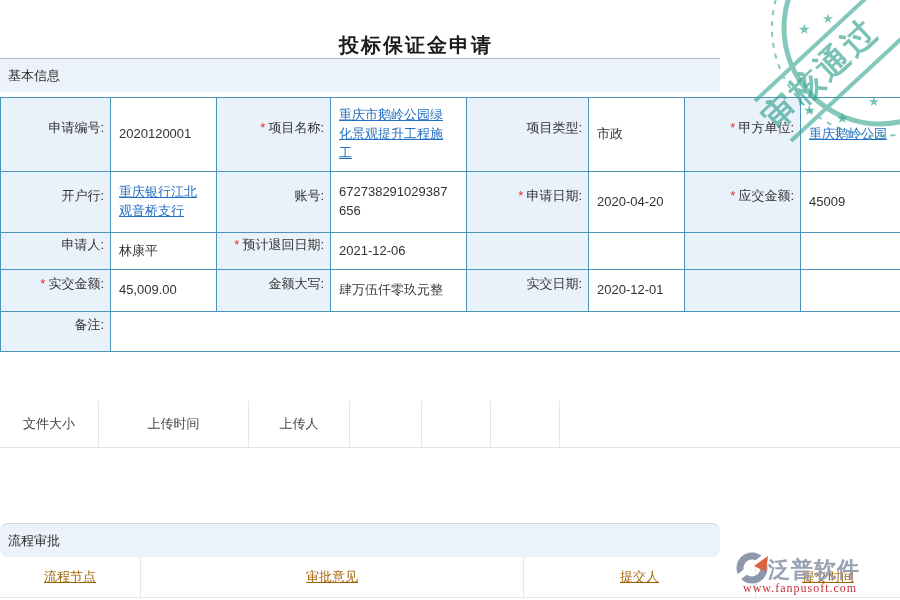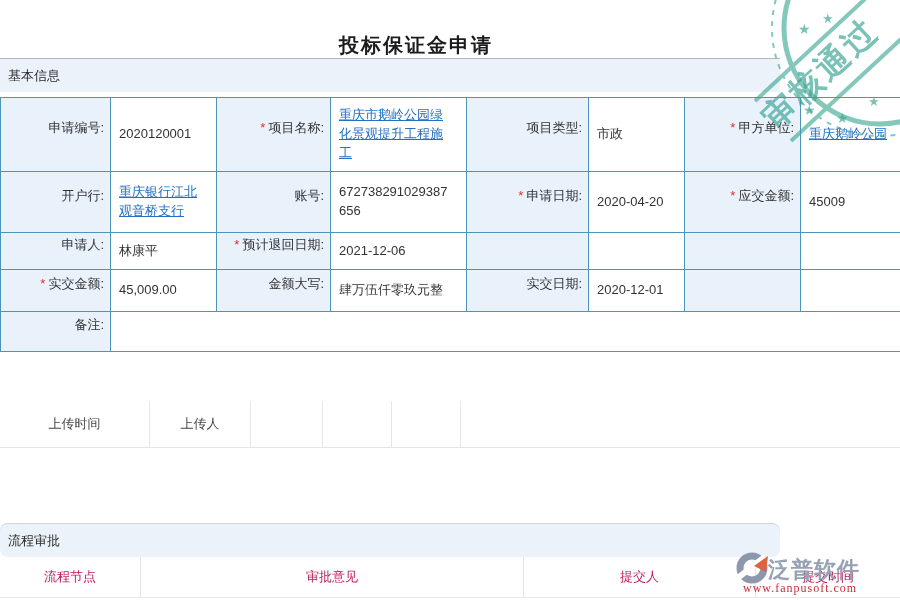--- a/index.html
+++ b/index.html
@@ -2,21 +2,21 @@
 <html><head>
 <meta charset="utf-8">
 <style>
   html,body{margin:0;padding:0;background:#fff;}
   .screen{position:relative;width:900px;height:600px;background:#fff;overflow:hidden;
           font-family:"Liberation Sans","DejaVu Sans",sans-serif;color:#333;}
   
   .page-title{position:absolute;top:32px;left:0;width:800px;text-align:center;
               font-size:20px;font-weight:bold;letter-spacing:2px;color:#1c1c1c;margin:0;padding-left:16px;}
   
-  .section-bar{position:absolute;left:0;width:780px;height:34px;background:#ecf2fa;
+  .section-bar{position:absolute;left:0;width:720px;height:34px;background:#ecf2fa;
                box-sizing:border-box;font-size:13px;color:#2b2b2b;line-height:33px;
                padding-left:8px;}
   #bar-basic{top:58px;border-top:1px solid #aeb9c5;}
   #bar-attach{top:367px;border-top:1px solid #dfe6ee;}
   #bar-flow{top:523px;border-top:1px solid #ccd4dc;border-radius:8px;}
   .batch-btn{display:inline-block;vertical-align:middle;margin-left:26px;margin-top:-3px;
              height:22px;line-height:22px;padding:0 12px;background:#eef5fc;
              border:1px solid #cfe0f2;border-radius:4px;color:#93bbdf;font-size:12px;cursor:pointer;}
   
   #basic-table{position:absolute;top:97px;left:0;width:900px;border-collapse:collapse;table-layout:fixed;}
@@ -34,21 +34,21 @@
   #attach-headers{position:absolute;top:401px;left:0;width:900px;height:47px;
                   display:flex;border-bottom:1px solid #e4e4e4;box-sizing:border-box;}
   #attach-headers .hcell{box-sizing:border-box;height:100%;display:flex;align-items:center;
                   justify-content:center;font-size:13px;color:#444;border-right:1px solid #e6e6e6;}
   #attach-headers .hcell:last-child{border-right:none;}
   #attach-headers .hcell.first{justify-content:flex-start;padding-left:10px;}
   
   #flow-headers{position:absolute;top:557px;left:0;width:900px;height:41px;
                 display:flex;border-bottom:1px solid #e8e8e8;box-sizing:border-box;}
   #flow-headers .hcell{box-sizing:border-box;height:100%;display:flex;align-items:center;
-                justify-content:center;font-size:13px;color:#be185d;border-right:1px solid #e6e6e6;}
+                justify-content:center;font-size:13px;color:#a16207;border-right:1px solid #e6e6e6;text-decoration:underline;}
   #flow-headers .hcell:last-child{border-right:none;}
   
   #stamp{position:absolute;top:0;right:0;z-index:30;pointer-events:none;}
   
   #logo{position:absolute;left:735px;top:548px;z-index:20;pointer-events:none;}
 </style>
 </head>
 <body>
 
 <div class="screen">
@@ -113,20 +113,21 @@
         </tr>
         <tr>
           <td class="label-cell">备注:</td>
           <td class="value-cell" colspan="7"></td>
         </tr>
       </tbody>
   </table>
 
 
   <div id="attach-headers">
+      <div class="hcell" style="width: 99px;">文件大小</div>
       <div class="hcell" style="width: 150px;">上传时间</div>
       <div class="hcell" style="width: 101px;">上传人</div>
       <div class="hcell" style="width: 72px;"></div>
       <div class="hcell" style="width: 69px;"></div>
       <div class="hcell" style="width: 69px;"></div>
       <div class="hcell" style="width: 55px;"></div>
     </div>
 
   <div class="section-bar" id="bar-flow">
     <span>流程审批</span>

